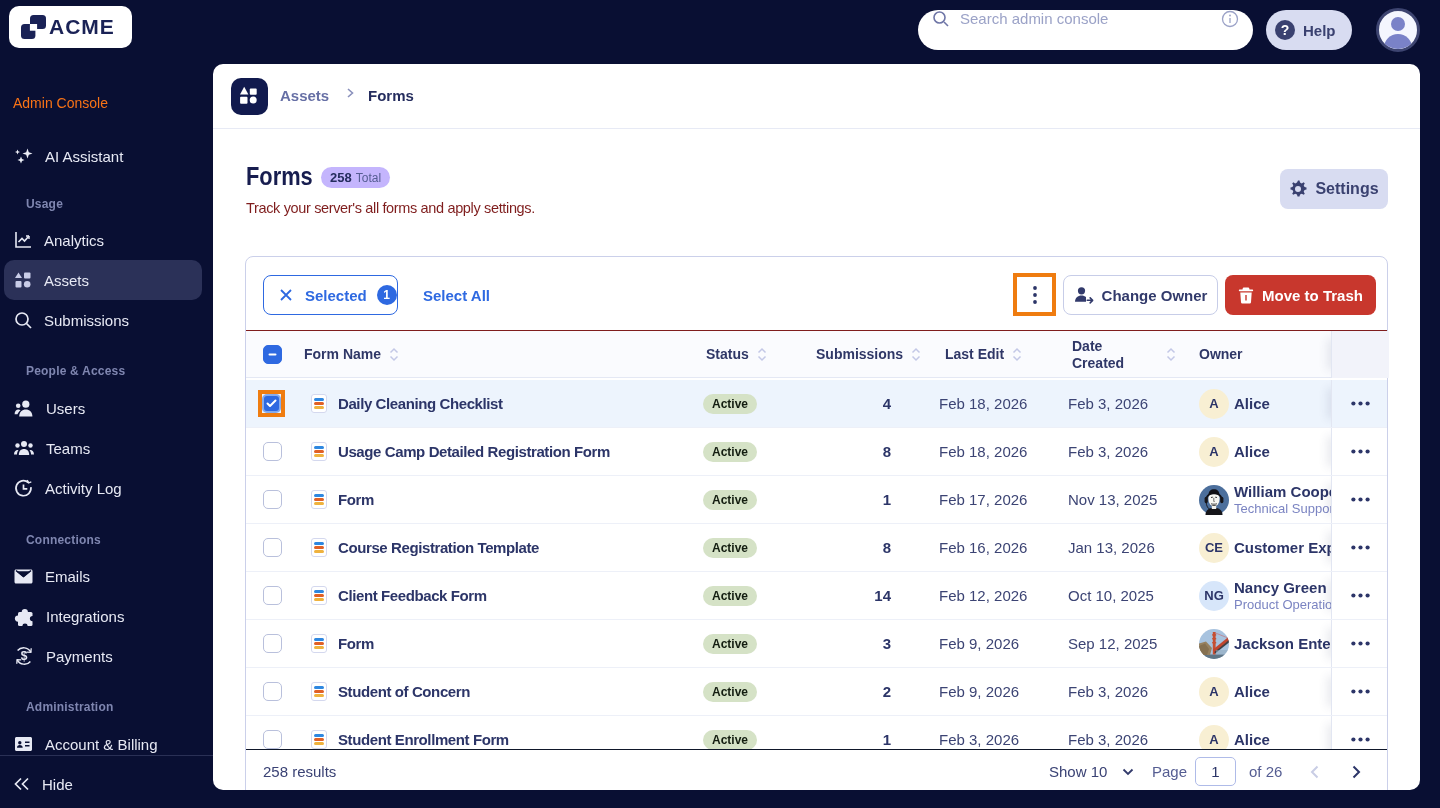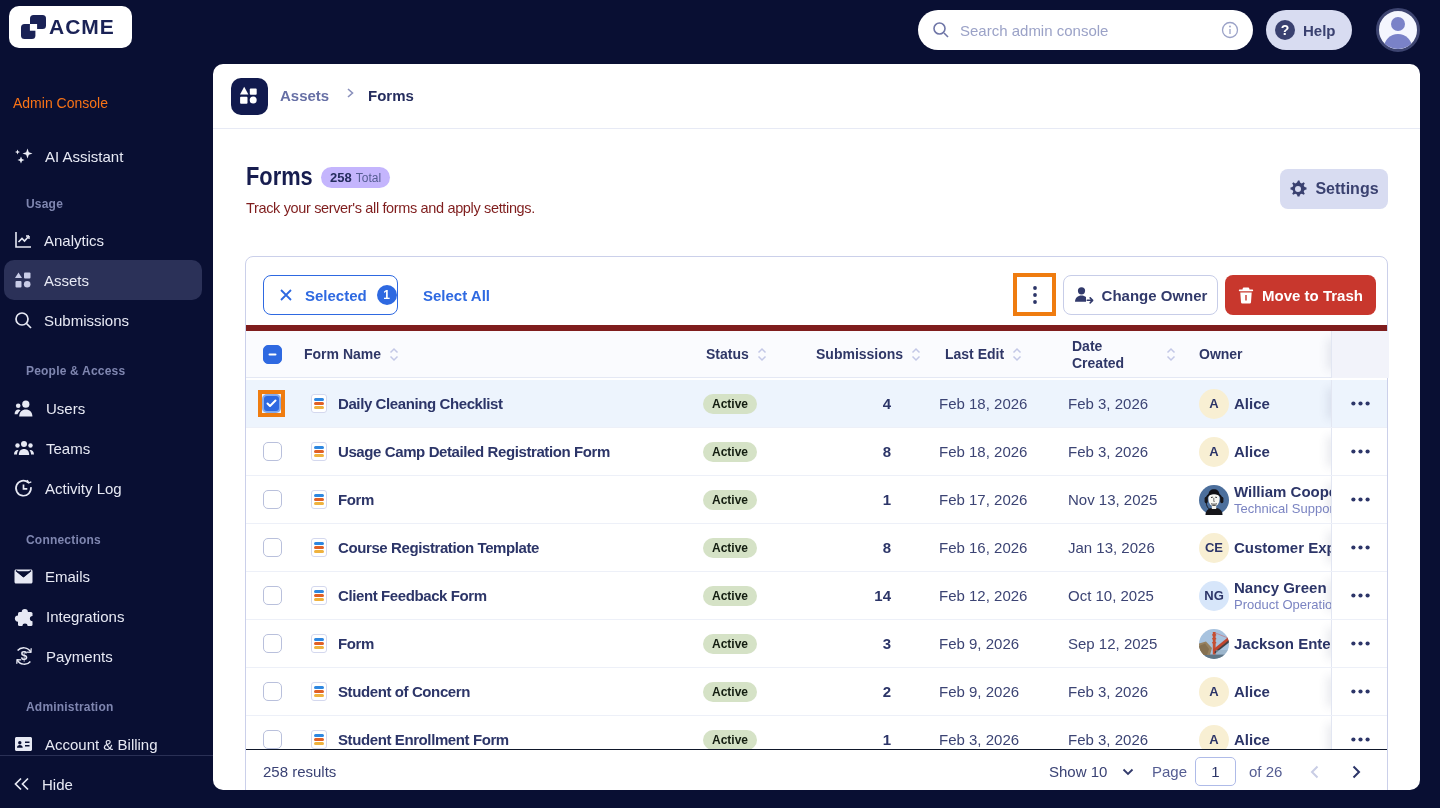--- a/index.html
+++ b/index.html
@@ -3,21 +3,21 @@
 <meta charset="utf-8">
 <style>
 * { margin:0; padding:0; box-sizing:border-box; }
 html,body { width:1440px; height:808px; overflow:hidden; }
 body { background:#090F33; font-family:"Liberation Sans", sans-serif; position:relative; }
 .abs { position:absolute; }
 
 
 .logo { left:9px; top:6px; width:123px; height:42px; background:#fff; border-radius:10px; display:flex; align-items:center; padding-left:12px; }
 .logo-txt { font-size:21px; font-weight:bold; color:#1A2256; letter-spacing:1px; margin-left:3px; }
-.search { left:918px; top:10px; width:335px; height:40px; background:#fff; border-radius:20px; display:flex; align-items:center; padding:0 14px; }
+.search { left:918px; top:10px; width:335px; height:40px; background:#fff; border-radius:20px; display:flex; padding:0 14px; }
 .search-ph { color:#9BA2C7; font-size:15px; margin-left:10px; flex:1; }
 .helpbtn { left:1266px; top:10px; width:86px; height:40px; background:#D8DCF1; border-radius:20px; display:flex; align-items:center; padding-left:9px; }
 .helpq { width:20px; height:20px; background:#3A4170; border-radius:50%; color:#fff; font-size:14px; font-weight:bold; display:flex; align-items:center; justify-content:center; }
 .helptxt { color:#3A4170; font-size:15px; font-weight:bold; margin-left:8px; }
 .avatar { left:1376px; top:8px; width:44px; height:44px; border-radius:50%; background:#F4F6FE; border:3px solid #3D4470; overflow:hidden; }
 
 
 .sb-title { left:13px; top:95px; color:#f97316; font-size:14px; }
 .nav-item { left:4px; width:198px; height:40px; display:flex; align-items:center; padding-left:10px; border-radius:10px; color:#E7E9F4; font-size:15px; }
 .nav-item svg { margin-right:12px; flex:none; }
@@ -35,21 +35,21 @@
 .h1 { position:absolute; left:33px; top:97px; color:#171D4F; font-size:26px; font-weight:bold; transform:scaleX(0.84); transform-origin:left center; }
 .badge { position:absolute; left:108px; top:103px; height:21px; background:#c4b5fd; border-radius:11px; display:flex; align-items:center; padding:0 9px; font-size:13px; }
 .badge b { color:#252D5E; }
 .badge span { color:#555D92; font-weight:normal; margin-left:4px; font-size:12px; }
 .sub { position:absolute; left:33px; top:136px; color:#7f1d1d; font-size:14.5px; letter-spacing:-0.35px; }
 .settings { position:absolute; left:1067px; top:105px; width:108px; height:40px; background:#D8DCF1; border-radius:8px; display:flex; align-items:center; justify-content:center; color:#3A4170; font-size:16px; font-weight:bold; }
 .settings svg { margin-right:8px; }
 
 
 .card { position:absolute; left:32px; top:192px; width:1143px; height:560px; border:1px solid #CBD0EA; border-radius:8px; background:#fff; }
-.toolbar { position:absolute; left:0; top:0; width:100%; height:74px; border-bottom:6px solid #7f1d1d; }
+.toolbar { position:absolute; left:0; top:0; width:100%; height:74px; border-bottom:1px solid #7f1d1d; }
 .btn-selected { position:absolute; left:17px; top:18px; width:135px; height:40px; border:1px solid #2E69E1; border-radius:8px; display:flex; align-items:center; padding-left:15px; color:#2E69E1; font-size:15px; font-weight:bold; }
 .badge1 { width:20px; height:20px; border-radius:50%; background:#2E69E1; color:#fff; font-size:12px; display:flex; align-items:center; justify-content:center; margin-left:10px; }
 .selall { position:absolute; left:177px; top:30px; color:#2E69E1; font-size:15px; font-weight:bold; }
 .kebab { position:absolute; left:767px; top:16px; width:43px; height:43px; border:4px solid #EF7C10; background:#fff; display:flex; align-items:center; justify-content:center; }
 .btn-owner { position:absolute; left:817px; top:18px; width:155px; height:40px; border:1px solid #C7CDE8; border-radius:8px; display:flex; align-items:center; justify-content:center; color:#323A6B; font-size:15px; font-weight:bold; background:#fff; }
 .btn-owner svg { margin-right:8px; }
 .btn-trash { position:absolute; left:979px; top:18px; width:151px; height:40px; background:#C8372D; border-radius:8px; display:flex; align-items:center; justify-content:center; color:#fff; font-size:15px; font-weight:bold; }
 .btn-trash svg { margin-right:8px; }
 
 

